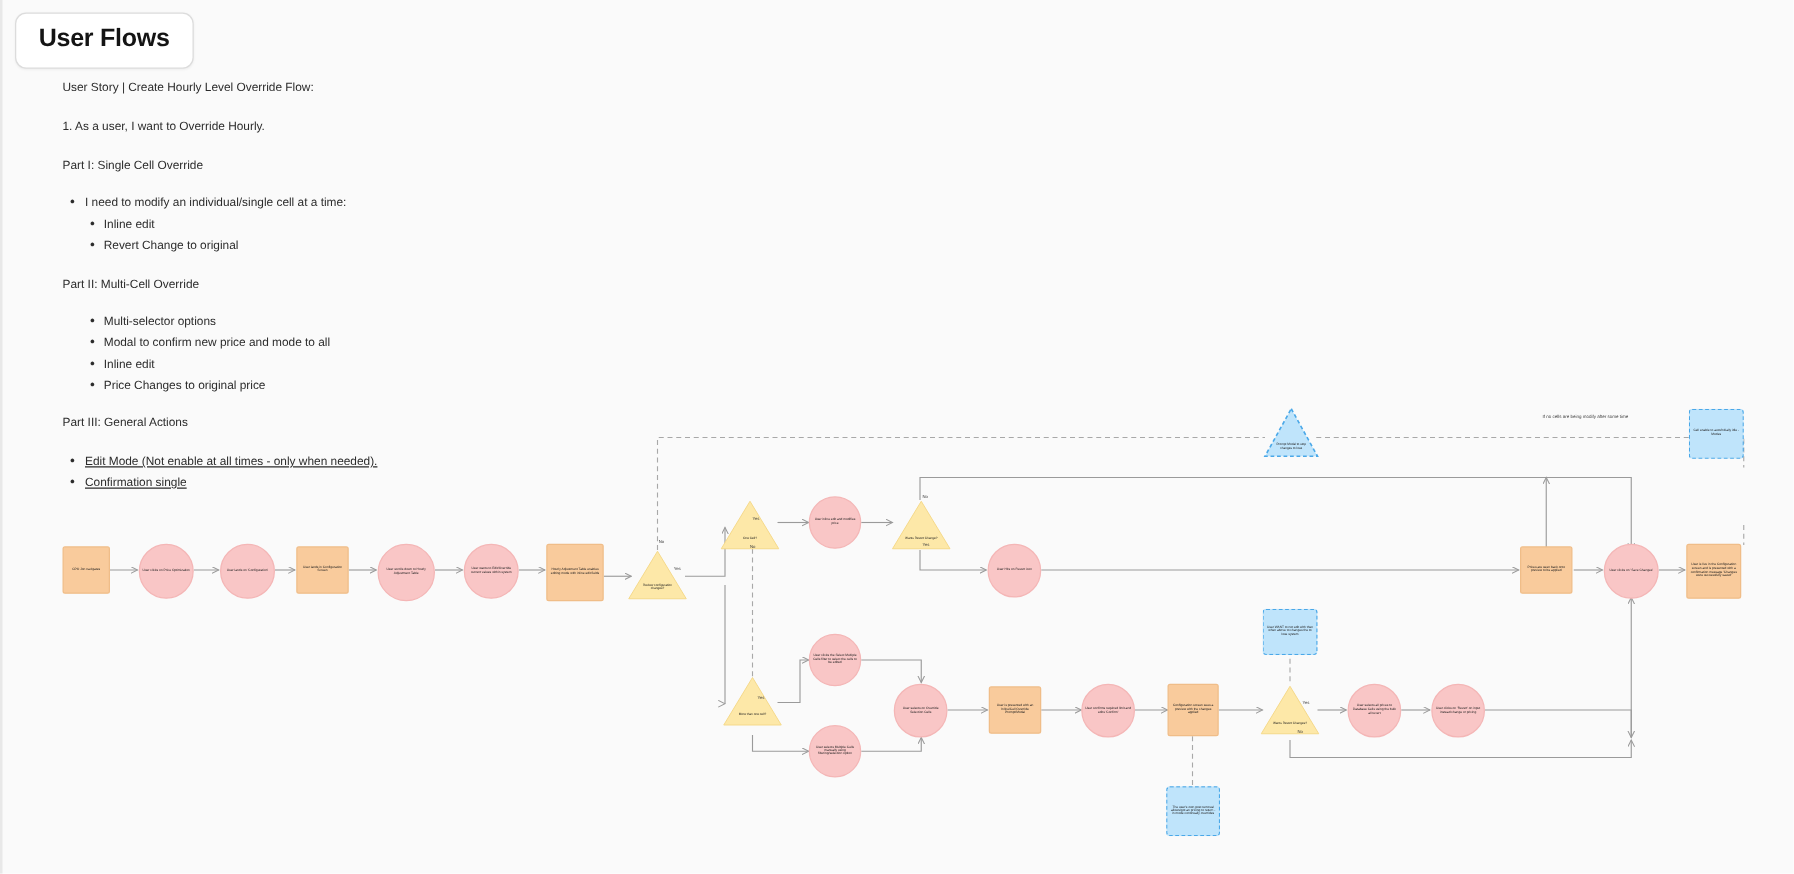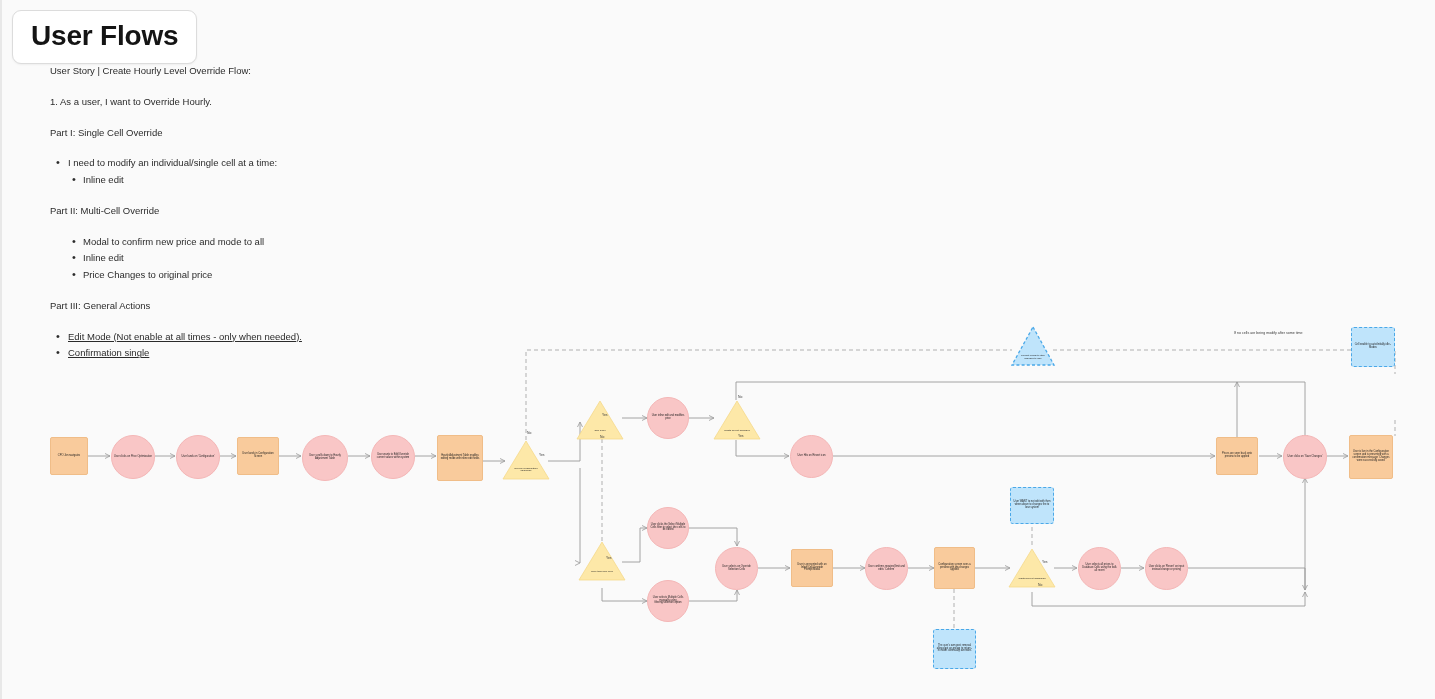--- a/index.html
+++ b/index.html
@@ -17,21 +17,21 @@
   }
 
   
   #title-chip {
     position: absolute; left: 10px; top: 10px;
     padding: 9px 18px 11px 18px;
     background: #ffffff;
     border: 1px solid #dcdcdc;
     border-radius: 9px;
     box-shadow: 0 1px 2px rgba(0,0,0,0.05);
-    font-size: 28px; font-weight: bold; color: #141414;
+    font-size: 20px; font-weight: bold; color: #141414;
     letter-spacing: -0.2px;
     white-space: nowrap;
   }
 
   
   #story {
     position: absolute; left: 48px; top: 64px;
     width: 520px;
     font-size: 9.5px; color: #2b2b2b; line-height: 1.45;
   }
@@ -123,23 +123,25 @@
 
   <div id="title-chip">User Flows</div>
 
   <div id="story">
     <div class="para">User Story | Create Hourly Level Override Flow:</div>
     <div class="para">1. As a user, I want to Override Hourly.</div>
     <div class="para">Part I: Single Cell Override</div>
     <div class="para">
       <div class="b1">I need to modify an individual/single cell at a time:</div>
       <div class="b2">Inline edit</div>
+      <div class="b2">Revert Change to original</div>
     </div>
     <div class="para">Part II: Multi-Cell Override</div>
     <div class="para">
+      <div class="b2">Multi-selector options</div>
       <div class="b2">Modal to confirm new price and mode to all</div>
       <div class="b2">Inline edit</div>
       <div class="b2">Price Changes to original price</div>
     </div>
     <div class="para">Part III: General Actions</div>
     <div class="para">
       <div class="b1">Edit Mode (Not enable at all times - only when needed).</div>
       <div class="b1">Confirmation single</div>
     </div>
   </div>

